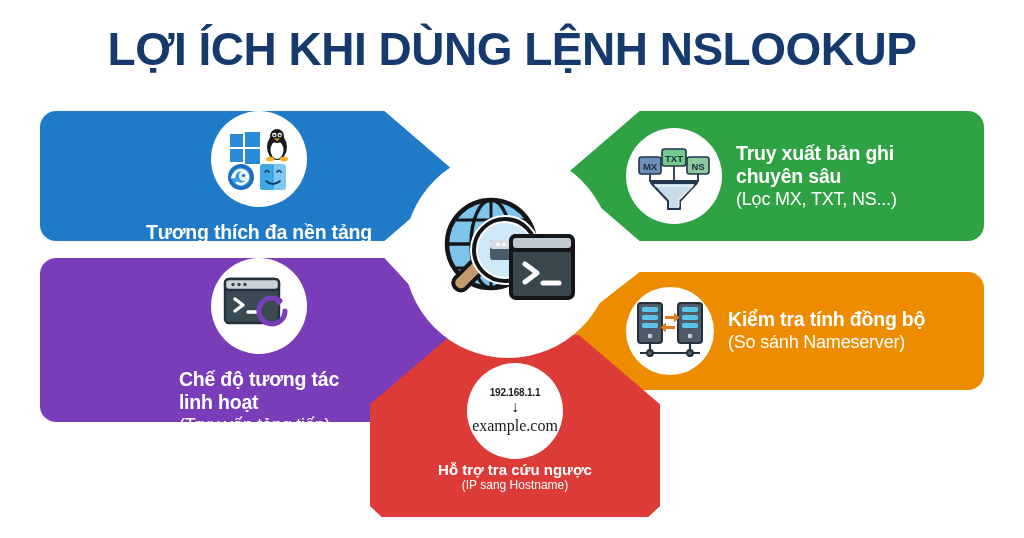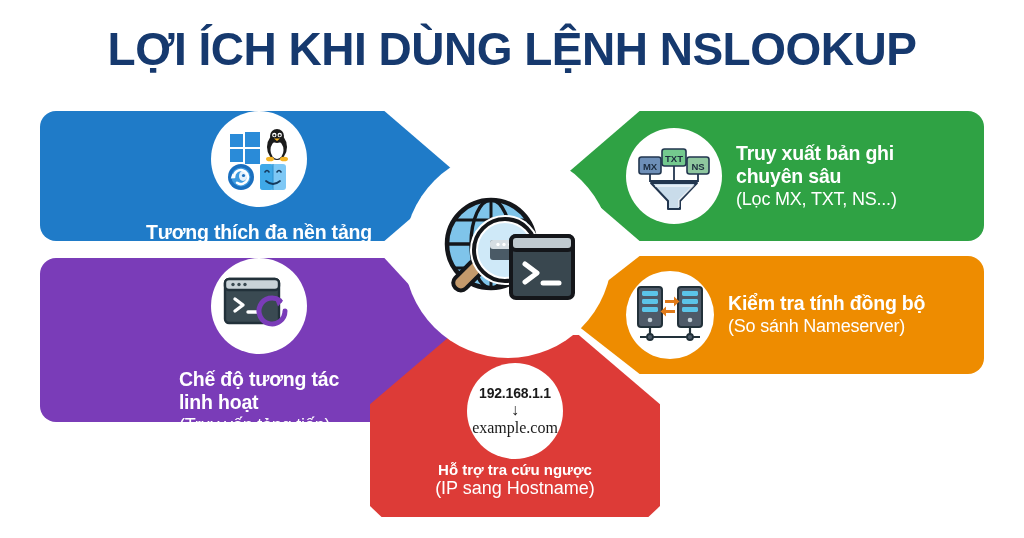--- a/index.html
+++ b/index.html
@@ -24,21 +24,21 @@
 
   
   .panel { position:absolute; display:flex; align-items:center; }
 
   .panel-left  { left:40px;  width:420px; }
   .panel-right { right:40px; width:420px; justify-content:flex-start; }
 
   .panel-blue   { top:111px; height:130px; }
   .panel-purple { top:258px; height:164px; }
   .panel-green  { top:111px; height:130px; }
-  .panel-orange { top:256px; height:118px; }
+  .panel-orange { top:272px; height:118px; }
 
   .shape {
     position:absolute; inset:0;
     border-radius:16px;
   }
   .panel-blue   .shape { background:#1F7BC8;
     clip-path: polygon(0 0, 82% 0, 100% 50%, 82% 100%, 0 100%); }
   .panel-purple .shape { background:#7A3CB8;
     clip-path: polygon(0 0, 82% 0, 100% 50%, 82% 100%, 0 100%); }
   .panel-green  .shape { background:#2FA244;
@@ -89,26 +89,26 @@
     position:absolute; inset:0; background:#DD3B37;
     clip-path: polygon(28% 0, 72% 0, 100% 38%, 100% 94%, 96% 100%, 4% 100%, 0 94%, 0 38%);
     border-radius:4px;
   }
   .red-bubble {
     position:absolute; left:50%; top:28px; transform:translateX(-50%);
     width:96px; height:96px; border-radius:50%; background:#ffffff;
     display:flex; flex-direction:column; align-items:center; justify-content:center;
     gap:2px;
   }
-  .red-bubble .ip   { font-size:14px; font-weight:bold; color:#1a1a1a; letter-spacing:-0.2px;}
+  .red-bubble .ip   { font-size:10px; font-weight:bold; color:#1a1a1a; letter-spacing:-0.2px;}
   .red-bubble .arr  { font-size:16px; color:#1a1a1a; line-height:0.9; }
   .red-bubble .host { font-size:16px; color:#1a1a1a; font-family:"Liberation Serif", serif;}
   .red-text { position:absolute; left:0; right:0; top:126px; text-align:center; color:#fff; }
   .red-text .head { font-size:15px; font-weight:bold; }
-  .red-text .sub  { font-size:18px; }
+  .red-text .sub  { font-size:12px; }
 
   
   .bubble svg { display:block; }
 </style>
 </head>
 <body>
 
 <div id="infographic">
 
   <div class="title">LỢI ÍCH KHI DÙNG LỆNH NSLOOKUP</div>

